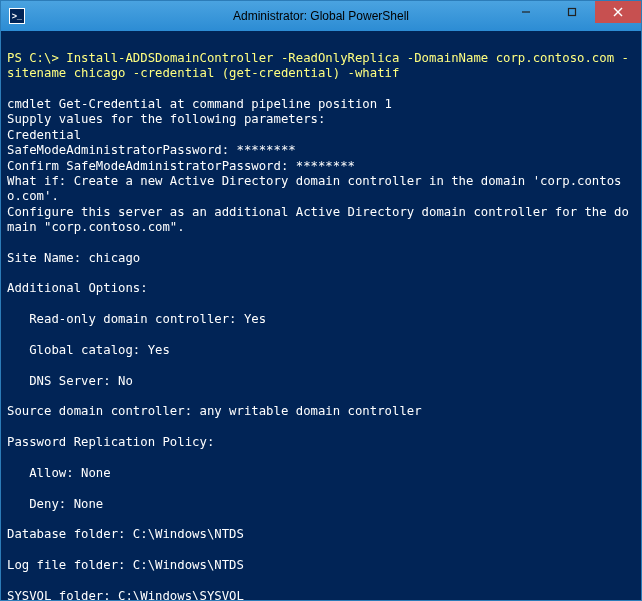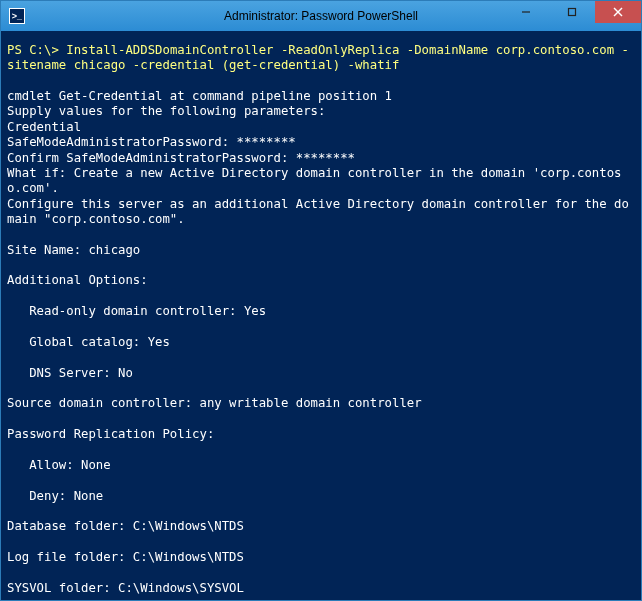--- a/index.html
+++ b/index.html
@@ -71,21 +71,21 @@
       background: #c75050;
     }
     .win-btn.close svg {
       stroke: #fff;
     }
     .terminal {
       background: #012456;
       color: #ffffff;
       width: 100%;
       height: calc(601px - 30px - 1px);
-      padding: 12px 6px;
+      padding: 20px 6px;
       font-size: 12.3px;
       line-height: 1.25;
       white-space: pre-wrap;
       word-break: break-all;
       overflow-y: auto;
       font-family: Consolas, 'Lucida Console', monospace;
     }
     .terminal::-webkit-scrollbar {
       width: 16px;
     }
@@ -104,21 +104,21 @@
     }
     .blank {
       height: 1.25em;
     }
   </style>
 </head>
 <body>
 
 <div class="titlebar">
   <span class="titlebar-icon">&gt;_</span>
-  <span class="titlebar-title">Administrator: Password PowerShell</span>
+  <span class="titlebar-title">Administrator: Global PowerShell</span>
   <div class="window-controls">
     <button class="win-btn minimize" title="Minimize">
       <svg width="10" height="10" viewBox="0 0 10 10">
           <line x1="1" y1="5" x2="9" y2="5" stroke-width="1.2"></line>
         </svg>
     </button>
     <button class="win-btn maximize" title="Maximize">
       <svg width="10" height="10" viewBox="0 0 10 10">
           <rect x="1.5" y="1.5" width="7" height="7" fill="none" stroke-width="1.2"></rect>
         </svg>

